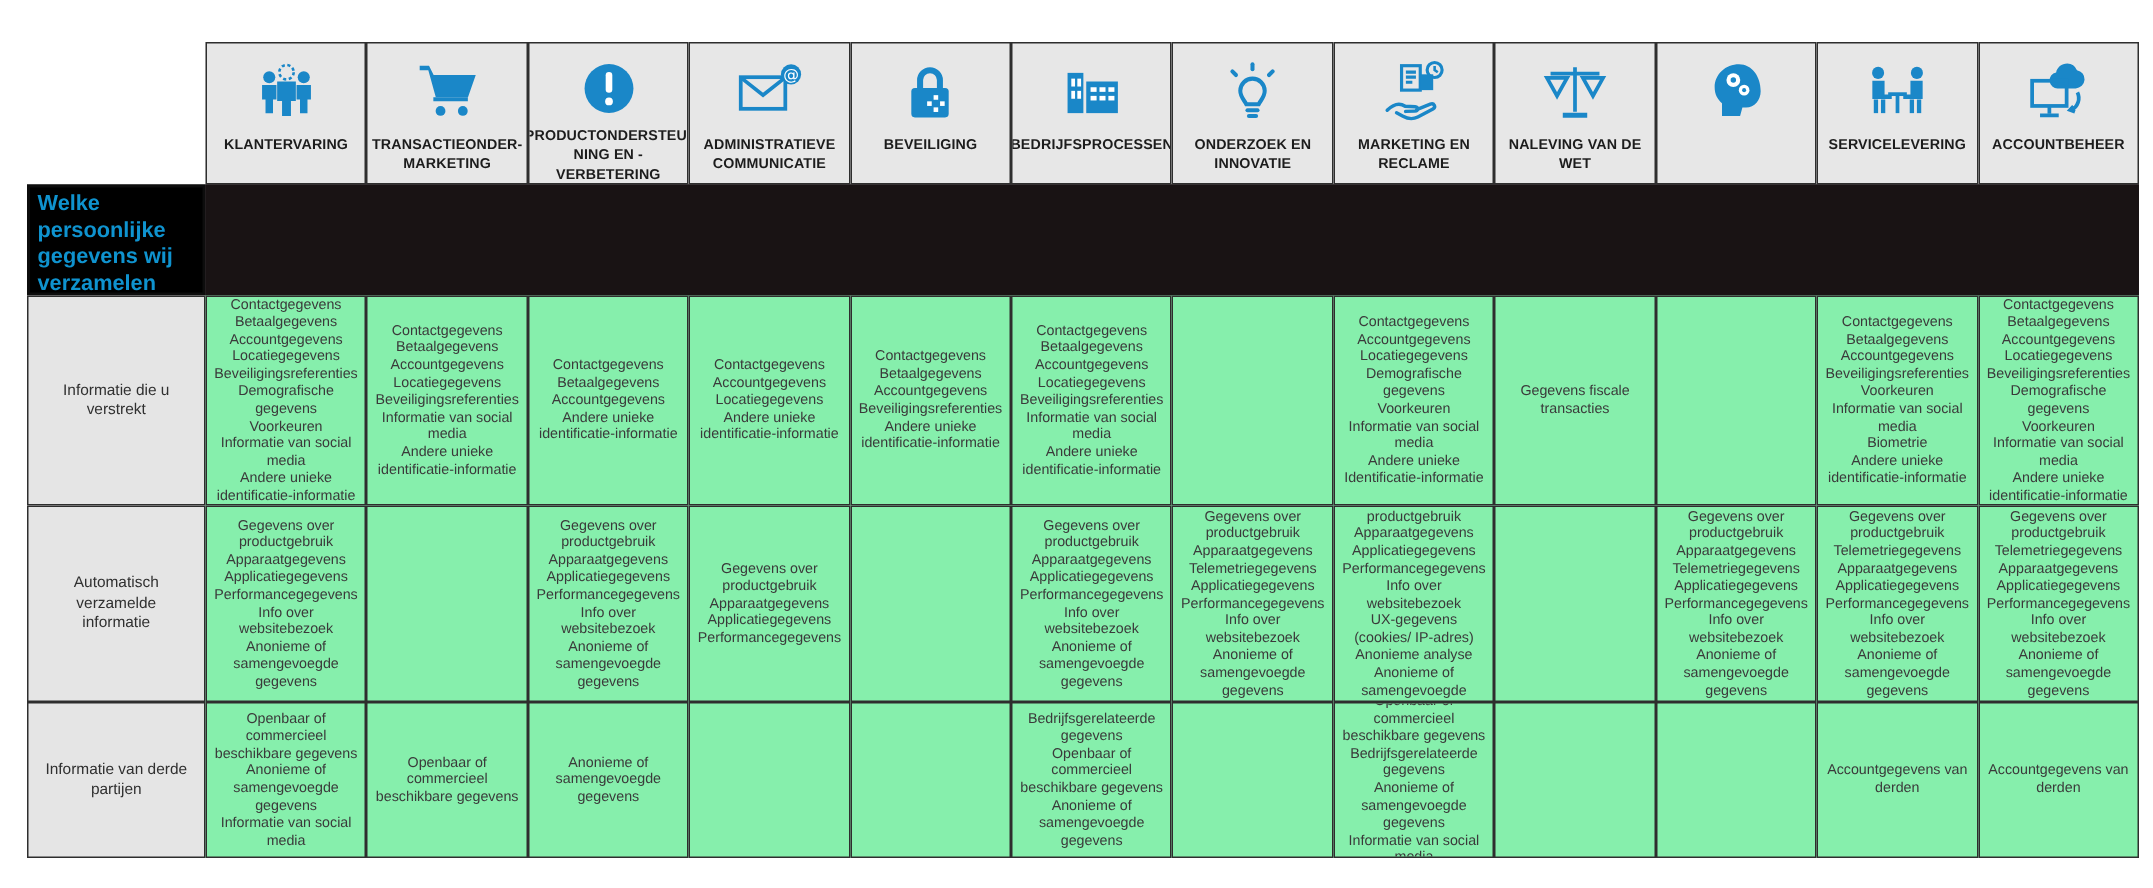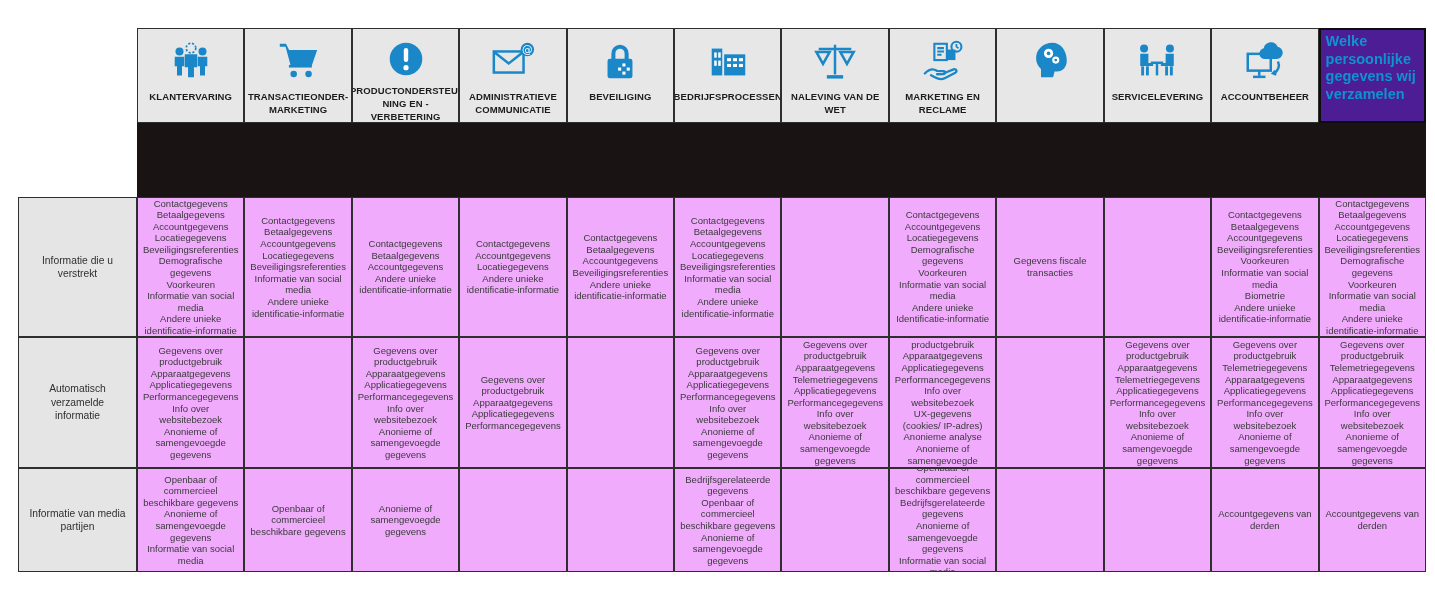--- a/index.html
+++ b/index.html
@@ -29,42 +29,42 @@
     height:52px;display:flex;align-items:center;justify-content:center;
     color:#1a87c8;
   }
   .header-icon svg{width:46px;height:46px;display:block;}
   .header-label{
     font-size:9.5px;font-weight:bold;color:#1c1c1c;
     text-align:center;line-height:1.35;white-space:pre-line;
     padding:3px 2px 0 2px;letter-spacing:.1px;
   }
   .title-cell{
-    background:#4c1d95;
+    background:#000000;
     border:2px solid #0d0d0d;
     color:#0f93cf;
     font-size:14.5px;font-weight:bold;line-height:1.22;
     padding:3px 5px;white-space:pre-line;
     overflow:hidden;
   }
   .black-bar{
     grid-column:2 / span 12;
     background:#191314;
     border:1px solid #191314;
   }
   .row-label{
     background:#e5e5e5;
     border:1px solid #2e2e2e;
     display:flex;align-items:center;justify-content:center;
     text-align:center;
     font-size:10.3px;color:#303030;line-height:1.3;
     padding:4px 8px;
   }
   .cell{
-    background:#f0abfc;
+    background:#86efac;
     border:1px solid #2e2e2e;
     display:flex;flex-direction:column;align-items:center;justify-content:center;
     text-align:center;
     padding:2px 5px;
     overflow:hidden;
   }
   .cell-item{
     font-size:9.5px;color:#3a3a3a;line-height:1.22;
   }
 </style>
@@ -162,48 +162,64 @@
               <rect x="29.2" y="26" width="4.2" height="3.2"></rect>
               <rect x="35.4" y="26" width="4.2" height="3.2"></rect>
             </g>
           </svg>
         </div>
         <div class="header-label">BEDRIJFSPROCESSEN</div>
       </div>
       <div class="header-cell">
         <div class="header-icon" style="color: rgb(26, 135, 200);">
           <svg viewBox="0 0 48 48">
+            <g fill="none" stroke="currentColor" stroke-width="2.8" stroke-linecap="round">
+              <path d="M15.5 22.5a8.5 8.5 0 1 1 17 0c0 4.2-2.6 6.2-4.2 9.3h-8.6c-1.6-3.1-4.2-5.1-4.2-9.3z"></path>
+              <path d="M20.5 36h7"></path>
+              <path d="M21.5 40h5"></path>
+              <path d="M24 7.5V4"></path>
+              <path d="M12.5 11.5L10 9"></path>
+              <path d="M35.5 11.5L38 9"></path>
+            </g>
+          </svg>
+        </div>
+        <div class="header-label">ONDERZOEK EN
+INNOVATIE</div>
+      </div>
+      <div class="header-cell">
+        <div class="header-icon" style="color: rgb(26, 135, 200);">
+          <svg viewBox="0 0 48 48">
+            <g fill="none" stroke="currentColor" stroke-width="2.2">
+              <rect x="15" y="5" width="13" height="17"></rect>
+              <path d="M18 9.5h7M18 13h7M18 16.5h4.5"></path>
+            </g>
+            <rect x="28" y="11" width="9" height="11" fill="currentColor"></rect>
+            <circle cx="38" cy="8" r="5.2" fill="none" stroke="currentColor" stroke-width="2.2"></circle>
+            <path d="M38 5.3V8l2.2 1.6" fill="none" stroke="currentColor" stroke-width="1.8"></path>
+            <g fill="none" stroke="currentColor" stroke-width="2.4" stroke-linecap="round">
+              <path d="M5 36c4.5-4.5 8.5-5.5 12.5-2.8l7 .3c2.2.2 2.2 3-.2 3.1l-6.5.2"></path>
+              <path d="M25.5 35.5l9.5-3.8c2.6-1 4.2 2 1.8 3.5l-10.5 5.5c-3.2 1.6-7.2 1.2-10.3-.5l-4.5-2.4"></path>
+            </g>
+          </svg>
+        </div>
+        <div class="header-label">MARKETING EN RECLAME</div>
+      </div>
+      <div class="header-cell">
+        <div class="header-icon" style="color: rgb(26, 135, 200);">
+          <svg viewBox="0 0 48 48">
             <g fill="none" stroke="currentColor" stroke-width="2.6">
               <path d="M24 6v31"></path>
               <path d="M7 10.5h34"></path>
               <path d="M4.5 13.5h14L11.5 26z"></path>
               <path d="M29.5 13.5h14L36.5 26z"></path>
               <path d="M15.5 39.5h17" stroke-width="3.6"></path>
             </g>
           </svg>
         </div>
         <div class="header-label">NALEVING VAN DE WET</div>
-      </div>
-      <div class="header-cell">
-        <div class="header-icon" style="color: rgb(26, 135, 200);">
-          <svg viewBox="0 0 48 48">
-            <g fill="none" stroke="currentColor" stroke-width="2.2">
-              <rect x="15" y="5" width="13" height="17"></rect>
-              <path d="M18 9.5h7M18 13h7M18 16.5h4.5"></path>
-            </g>
-            <rect x="28" y="11" width="9" height="11" fill="currentColor"></rect>
-            <circle cx="38" cy="8" r="5.2" fill="none" stroke="currentColor" stroke-width="2.2"></circle>
-            <path d="M38 5.3V8l2.2 1.6" fill="none" stroke="currentColor" stroke-width="1.8"></path>
-            <g fill="none" stroke="currentColor" stroke-width="2.4" stroke-linecap="round">
-              <path d="M5 36c4.5-4.5 8.5-5.5 12.5-2.8l7 .3c2.2.2 2.2 3-.2 3.1l-6.5.2"></path>
-              <path d="M25.5 35.5l9.5-3.8c2.6-1 4.2 2 1.8 3.5l-10.5 5.5c-3.2 1.6-7.2 1.2-10.3-.5l-4.5-2.4"></path>
-            </g>
-          </svg>
-        </div>
-        <div class="header-label">MARKETING EN RECLAME</div>
       </div>
       <div class="header-cell">
         <div class="header-icon" style="color: rgb(26, 135, 200);">
           <svg viewBox="0 0 48 48">
             <path d="M26.5 4C17 4 9.5 11 9.5 20c0 5 2 8.3 5.1 11.2V40h12.6l1.6-6h2.5c6 0 10.2-5 10.2-11.3C41.5 12.5 35.5 4 26.5 4z" fill="currentColor"></path>
             <circle cx="22.5" cy="15" r="4.8" fill="#fff"></circle>
             <circle cx="22.5" cy="15" r="1.9" fill="currentColor"></circle>
             <circle cx="30" cy="22" r="3.7" fill="#fff"></circle>
             <circle cx="30" cy="22" r="1.4" fill="currentColor"></circle>
           </svg>
@@ -405,21 +421,21 @@
       </div>
       <div class="cell">
         <div class="cell-item">Gegevens over productgebruik</div>
         <div class="cell-item">Telemetriegegevens</div>
         <div class="cell-item">Apparaatgegevens</div>
         <div class="cell-item">Applicatiegegevens</div>
         <div class="cell-item">Performancegegevens</div>
         <div class="cell-item">Info over websitebezoek</div>
         <div class="cell-item">Anonieme of samengevoegde gegevens</div>
       </div>
-      <div class="row-label">Informatie van media partijen</div>
+      <div class="row-label">Informatie van derde partijen</div>
       <div class="cell">
         <div class="cell-item">Openbaar of commercieel beschikbare gegevens</div>
         <div class="cell-item">Anonieme of samengevoegde gegevens</div>
         <div class="cell-item">Informatie van social media</div>
       </div>
       <div class="cell">
         <div class="cell-item">Openbaar of commercieel beschikbare gegevens</div>
       </div>
       <div class="cell">
         <div class="cell-item">Anonieme of samengevoegde gegevens</div>

